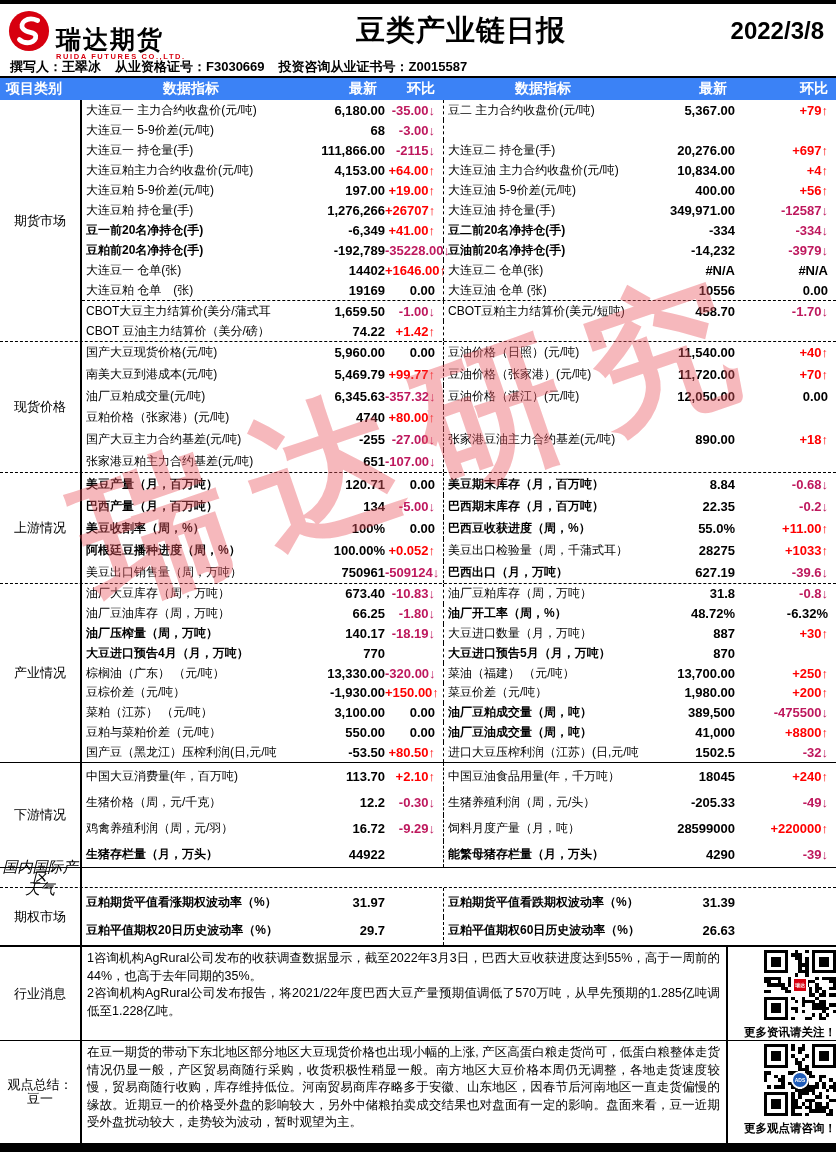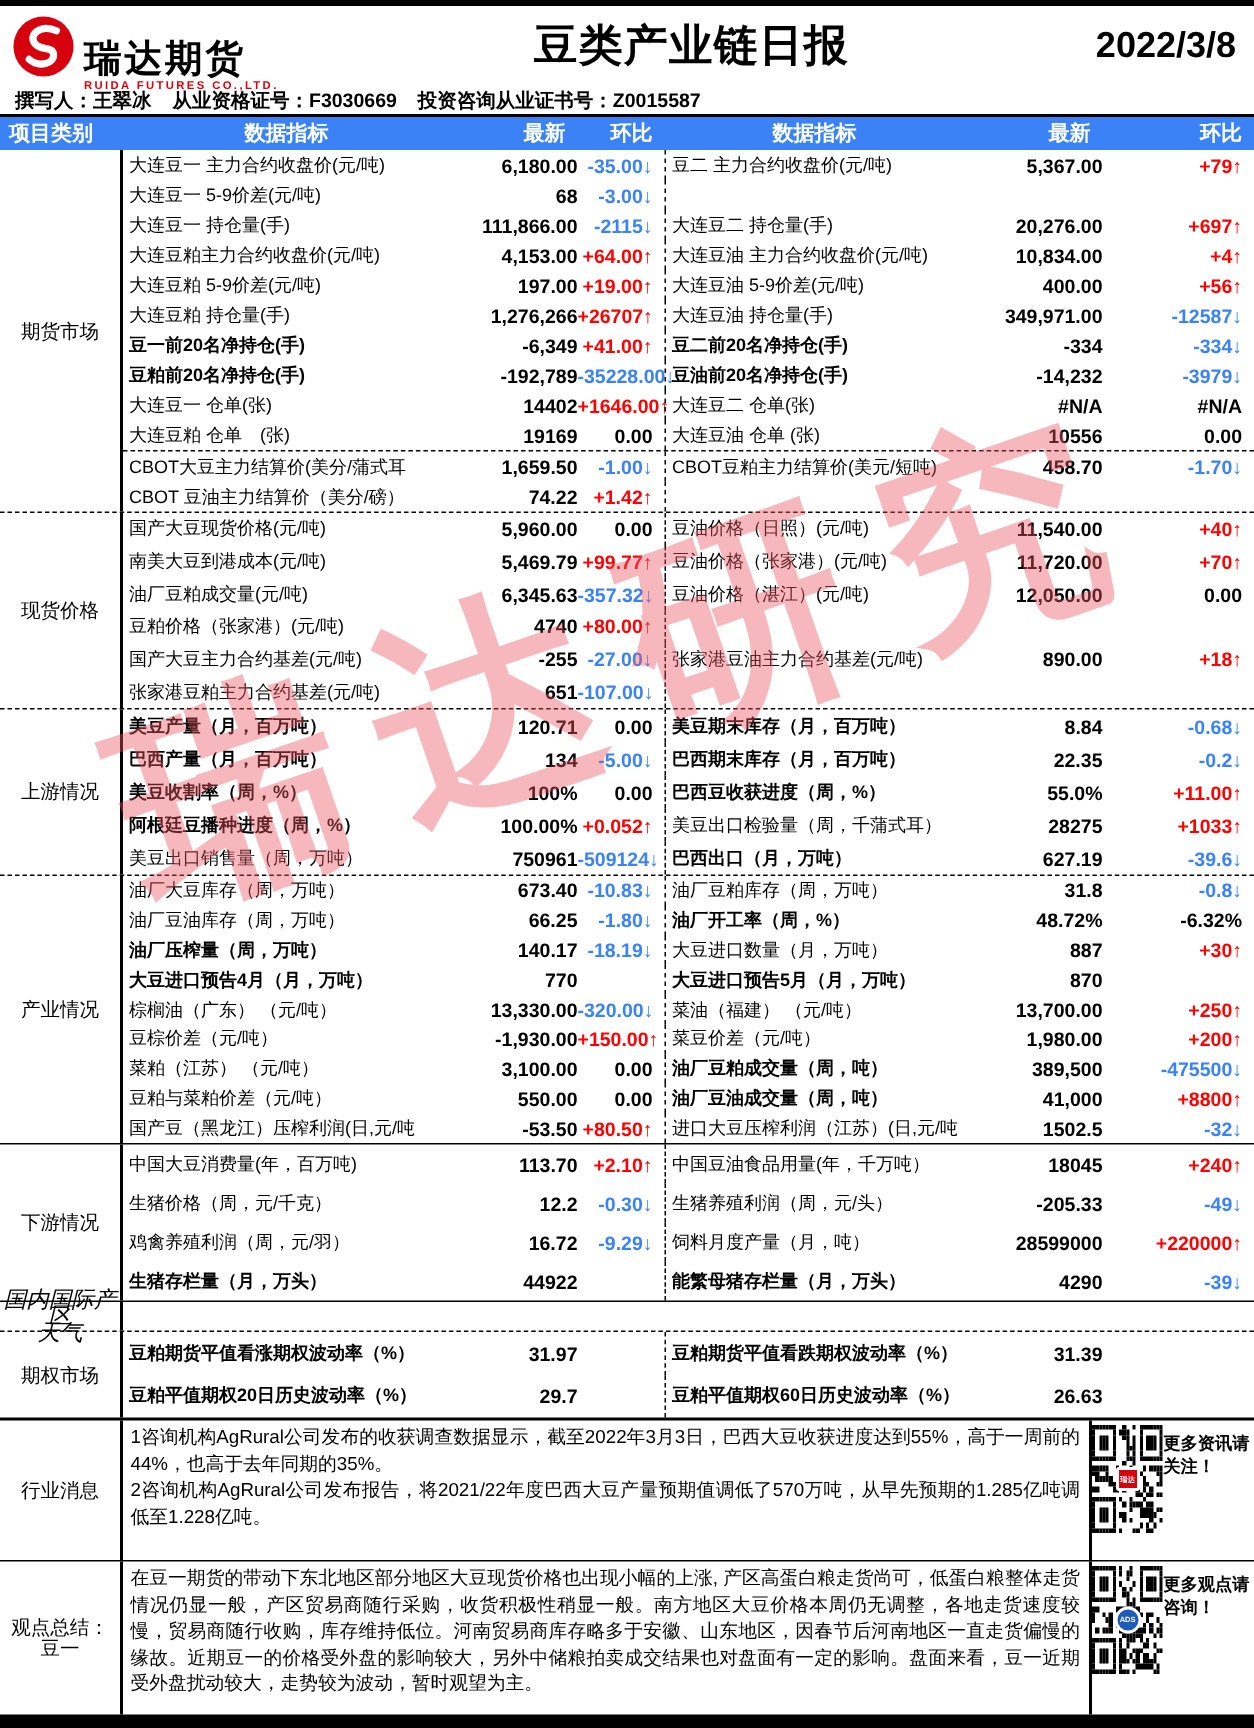--- a/index.html
+++ b/index.html
@@ -36,26 +36,26 @@
     justify-content:center;text-align:center;font-size:13px;line-height:14px;white-space:pre-line;}
   .rows{flex:1;display:flex;flex-direction:column;}
   .row{flex:1;display:grid;grid-template-columns:218px 85px 58px 200px 92px 101px;align-items:center;}
   .row.divider{border-top:1px dashed #000;}
   .lbl{font-size:12px;padding-left:4px;white-space:nowrap;overflow:hidden;}
   .lbl.bold{font-weight:bold;}
   .lbl.rhalf{border-left:1px dashed #000;height:100%;display:flex;align-items:center;}
   .val{font-size:13px;font-weight:bold;text-align:right;}
   .chg{font-size:13px;font-weight:bold;text-align:right;padding-right:8px;}
   .chg.u{color:#ff0000;}
-  .chg.d{color:#3b82f6;}
+  .chg.d{color:#be185d;}
 
   
   .tsection{display:flex;width:100%;}
   .ttext{flex:1;border-right:2px solid #000;padding:3px 6px 0 5px;font-size:12.5px;line-height:17.5px;text-align:justify;}
-  .qrcol{width:108px;flex:0 0 108px;display:flex;flex-direction:row;align-items:flex-start;padding-top:3px;}
+  .qrcol{width:108px;flex:0 0 108px;display:flex;flex-direction:column;align-items:flex-end;padding-top:3px;}
   .qr{position:relative;width:72px;height:72px;display:grid;
     grid-template-columns:repeat(21,1fr);grid-template-rows:repeat(21,1fr);background:#fff;}
   .qr i{display:block;}
   .qr i.on{background:#000;}
   .qr .ov{position:absolute;left:50%;top:50%;transform:translate(-50%,-50%);
     display:flex;align-items:center;justify-content:center;color:#fff;font-size:5px;font-weight:bold;}
   .ov.red{width:16px;height:16px;background:#d7000f;border:2px solid #fff;border-radius:2px;}
   .ov.blue{width:18px;height:18px;background:#1e5bb8;border:2px solid #fff;border-radius:50%;}
   .qcap{margin-top:5px;font-size:11.5px;font-weight:bold;}
 

